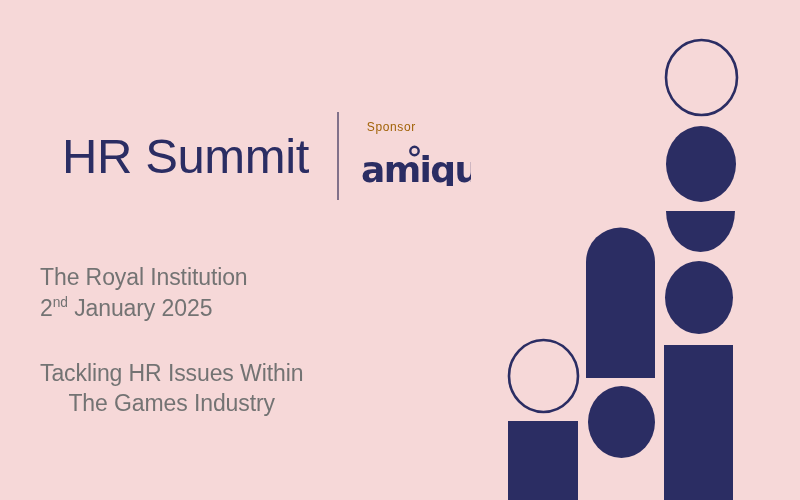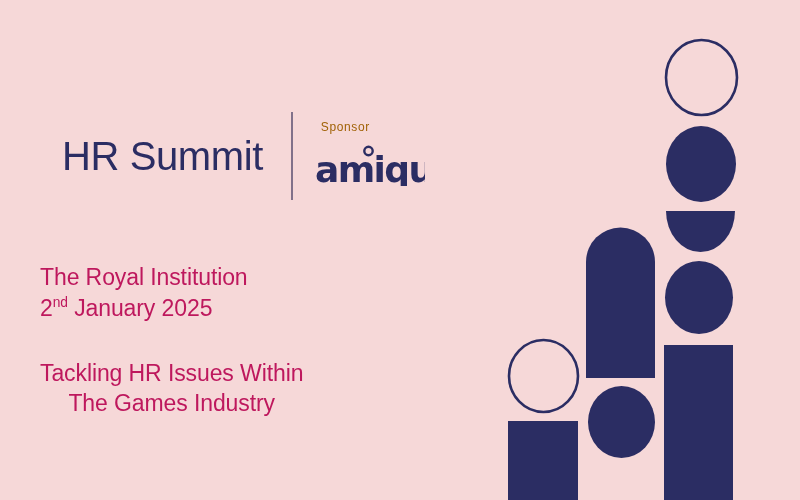--- a/index.html
+++ b/index.html
@@ -32,21 +32,21 @@
   .gi-mark {
     width: 68px;
     height: 68px;
     flex: 0 0 68px;
     position: relative;
   }
   .gi-mark svg { display: block; }
   .summit-title {
     margin-left: 22px;
     color: #2b2d63;
-    font-size: 40px;
+    font-size: 49px;
     font-weight: 400;
     letter-spacing: -0.4px;
     line-height: 1;
     white-space: nowrap;
   }
   .divider {
     width: 2px;
     height: 88px;
     background: #7a6b86;
     margin-left: 28px;
@@ -69,21 +69,21 @@
     margin-bottom: 10px;
     margin-left: 6px;
   }
   .amiqus-logo svg { display: block; }
 
   
   .copy {
     position: absolute;
     left: 40px;
     top: 262px;
-    color: #be185d;
+    color: #737373;
   }
   .venue-line {
     font-size: 23px;
     line-height: 1.34;
     font-weight: 400;
     letter-spacing: -0.1px;
     white-space: nowrap;
   }
   .venue-line sup {
     font-size: 0.6em;

